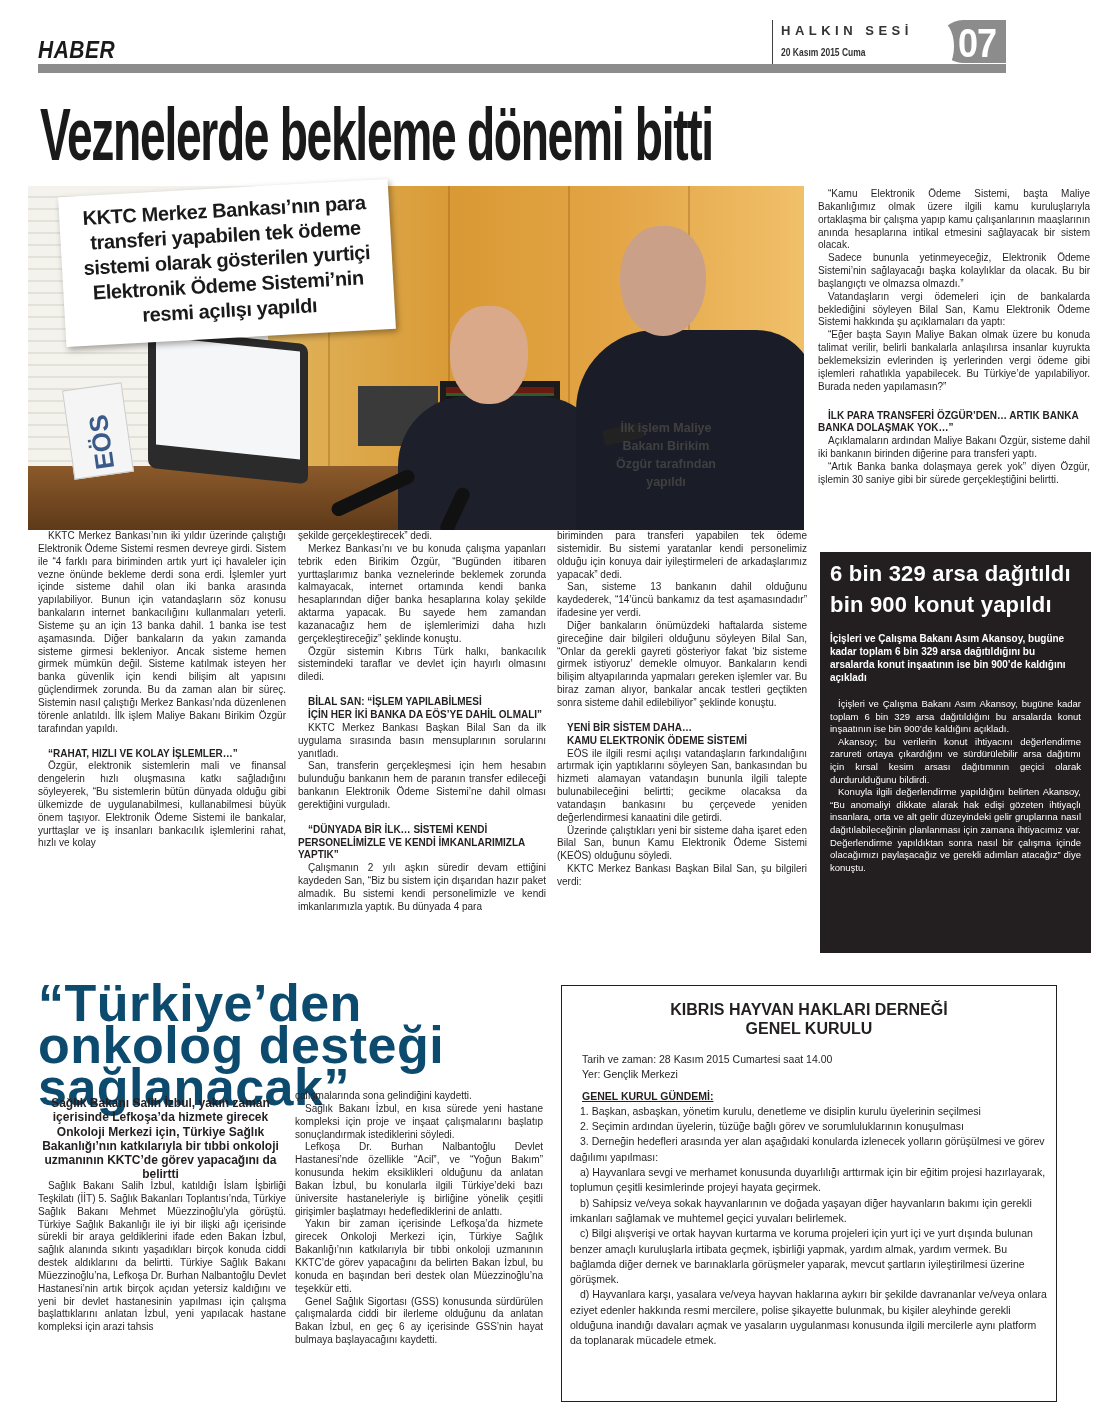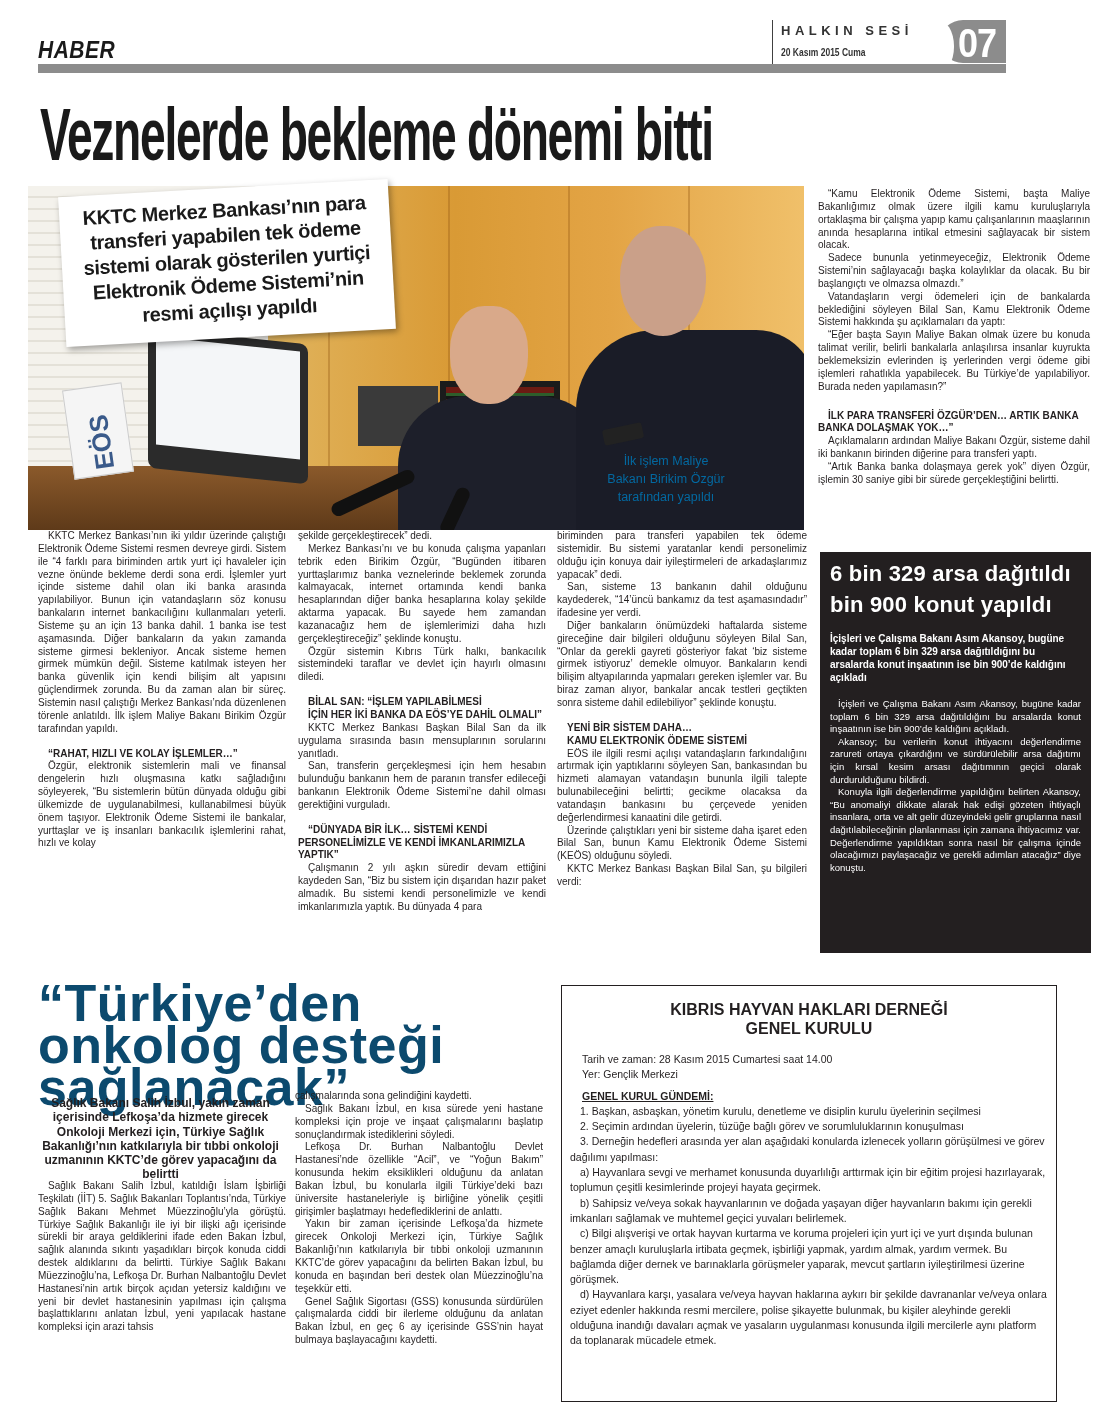--- a/index.html
+++ b/index.html
@@ -36,21 +36,21 @@
   .photo .person1 .body { position: absolute; left: 0; top: 90px; width: 210px; height: 140px; background: #1d1f2a; border-radius: 70px 70px 0 0; }
   .photo .person2 { position: absolute; left: 520px; top: 40px; width: 260px; height: 304px; }
   .photo .person2 .head { position: absolute; left: 72px; top: 0; width: 86px; height: 110px; background: #caa089; border-radius: 46% 46% 50% 50%; }
   .photo .person2 .body { position: absolute; left: 28px; top: 104px; width: 240px; height: 210px; background: #1a1c27; border-radius: 80px 60px 0 0; }
   .photo .phone { position: absolute; left: 575px; top: 240px; width: 40px; height: 16px; background: #222; transform: rotate(-12deg); border-radius: 3px; }
   .photo .mic { position: absolute; left: 300px; top: 300px; width: 90px; height: 14px; background: #111; transform: rotate(-25deg); border-radius: 7px; }
   .photo .mic2 { position: absolute; left: 420px; top: 300px; width: 14px; height: 50px; background: #111; transform: rotate(25deg); border-radius: 7px; }
 
   .callout { position: absolute; left: 62px; top: 188px; width: 330px; height: 150px; background: #ffffff; transform: rotate(-3.2deg); box-shadow: 2px 3px 6px rgba(0,0,0,0.35); padding: 10px 12px; text-align: center; }
   .callout p { font-family: "Liberation Sans", sans-serif; font-weight: bold; font-size: 20px; line-height: 25px; color: #1a1a1a; letter-spacing: -0.4px; }
-  .photo-caption { position: absolute; left: 606px; top: 452px; width: 120px; text-align: center; font-weight: normal; font-size: 12.5px; line-height: 18px; color: #0369a1; }
+  .photo-caption { position: absolute; left: 606px; top: 419px; width: 120px; text-align: center; font-weight: bold; font-size: 12.5px; line-height: 18px; color: #404040; }
 
   
   .col { position: absolute; font-family: "Liberation Sans", sans-serif; font-size: 10px; line-height: 12.85px; color: #231f20; text-align: justify; }
   .col p { text-indent: 10px; }
   .col .sub { font-weight: bold; margin-top: 12px; text-indent: 10px; text-align: left; }
   .col-1 { left: 38px; top: 530px; width: 248px; }
   .col-2 { left: 298px; top: 530px; width: 248px; }
   .col-3 { left: 557px; top: 530px; width: 250px; }
   .col-4 { left: 818px; top: 188px; width: 272px; }
 

